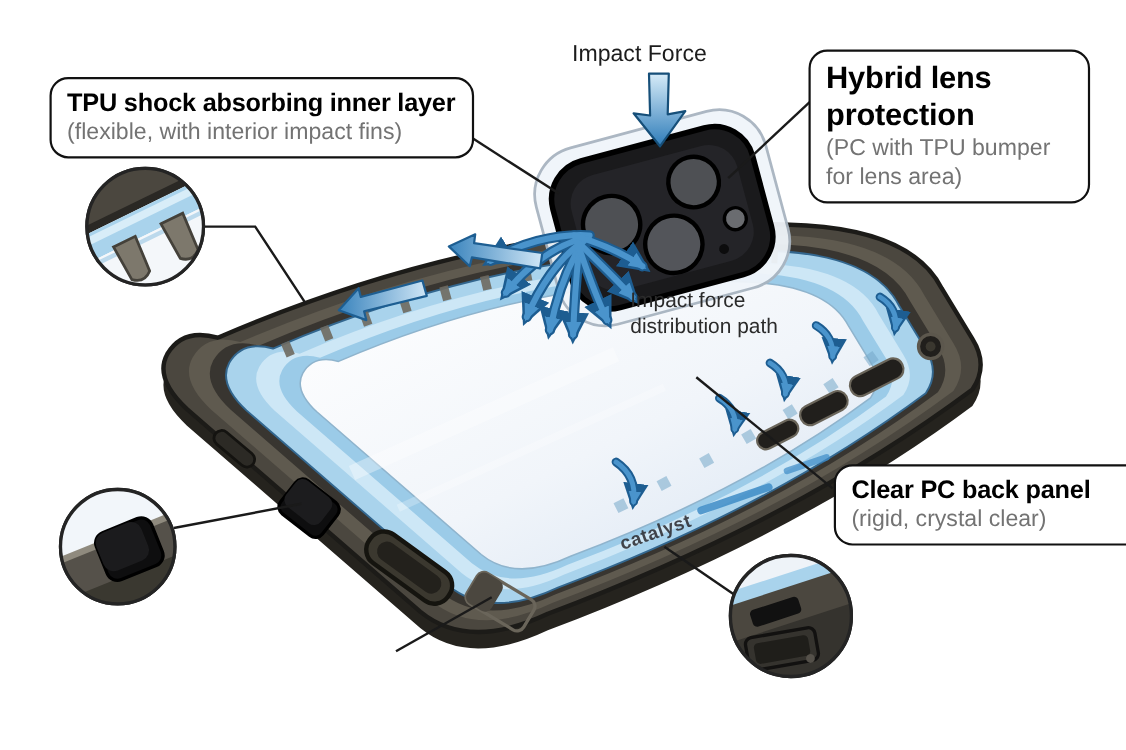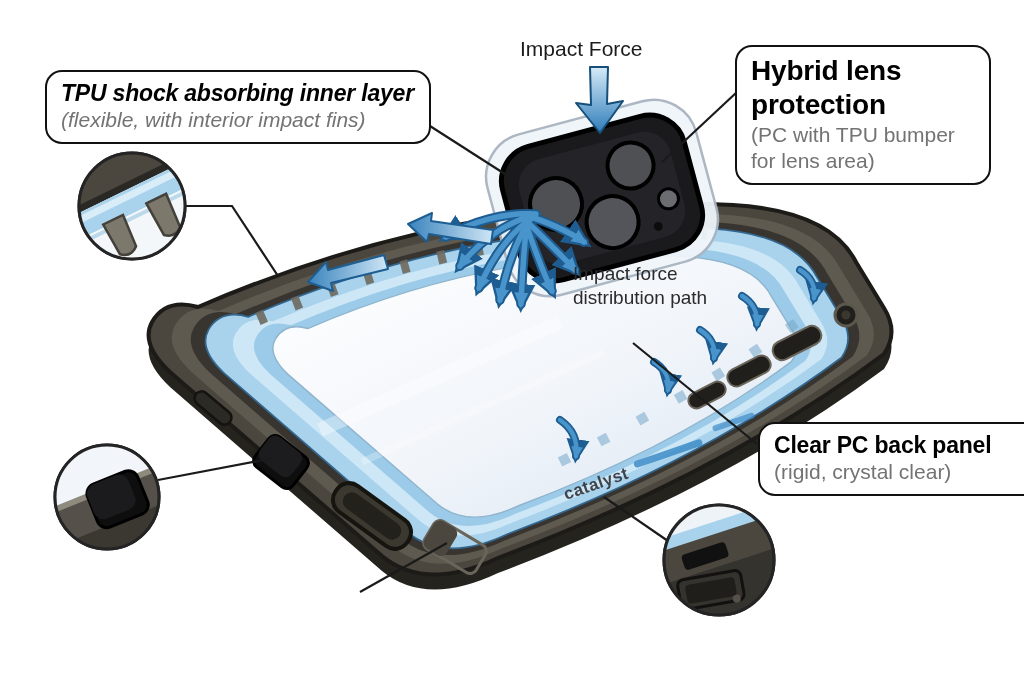--- a/index.html
+++ b/index.html
@@ -241,21 +241,21 @@
     </g>
   </svg>
 
   <div id="impact-label" class="floatlabel">Impact Force</div>
 
   <div id="dist-label" class="floatlabel">
     <div>Impact force</div>
     <div>distribution path</div>
   </div>
 
-  <div class="callout" id="co-tpu" style="left:45px;top:70px;width:386px;font-style:italic;">
+  <div class="callout" id="co-tpu" style="left:45px;top:70px;width:386px;">
     <div class="t">TPU shock absorbing inner layer</div>
     <div class="d">(flexible, with interior impact fins)</div>
   </div>
 
   <div class="callout" id="co-lens" style="left:735px;top:45px;width:256px;">
     <div class="t">Hybrid lens protection</div>
     <div class="d">(PC with TPU bumper for lens area)</div>
   </div>
 
   <div class="callout" id="co-back" style="left:758px;top:422px;width:284px;">

